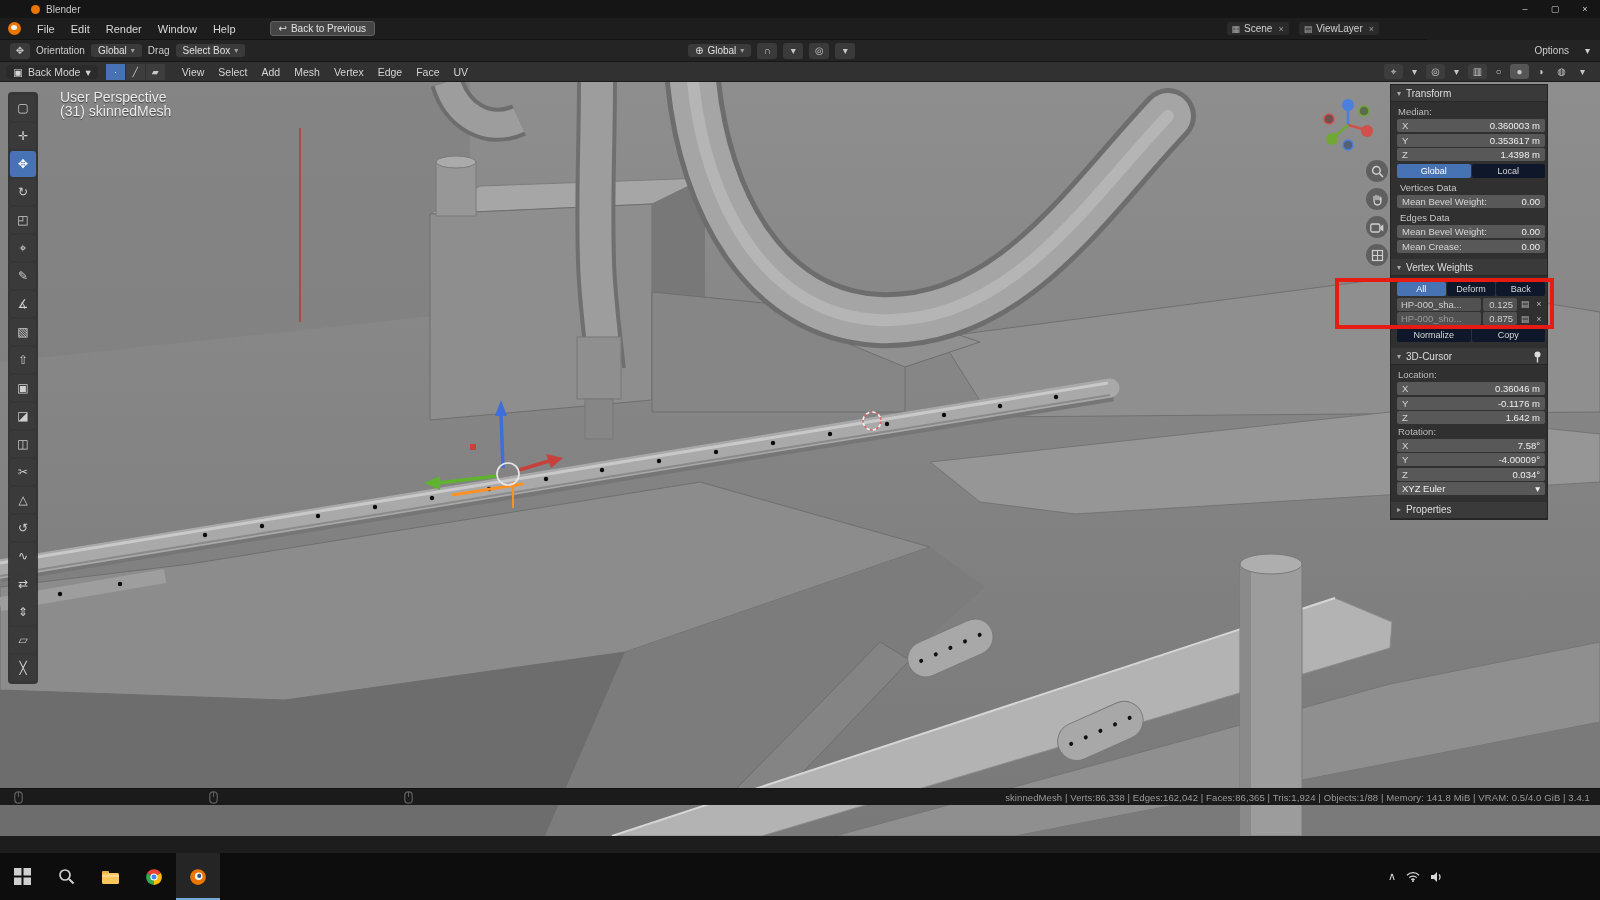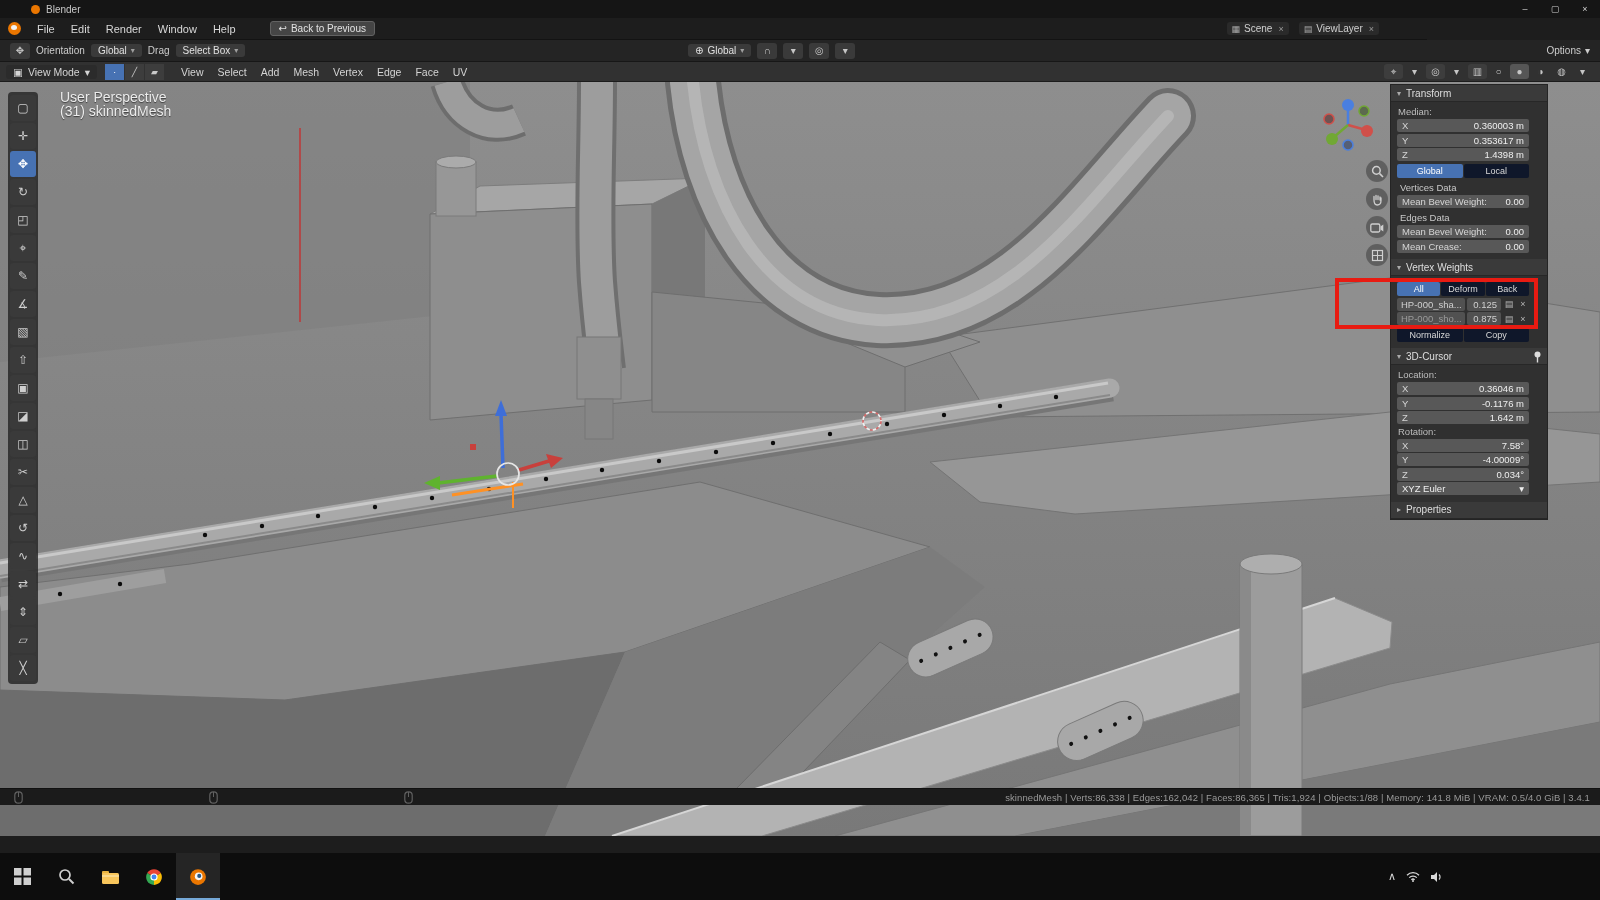--- a/index.html
+++ b/index.html
@@ -35,21 +35,21 @@
   .toolsettings { left:0; top:40px; width:1600px; height:22px; background:#242424;
     display:flex; align-items:center; color:#cdcdcd; font-size:10px; border-bottom:1px solid #171717;
     position:absolute; }
   .ts-left { display:flex; align-items:center; gap:6px; margin-left:10px; }
   .dd { display:flex; align-items:center; gap:4px; background:#3a3a3a; border-radius:3px;
     padding:1px 7px; color:#e0e0e0; }
   .dd .caret { font-size:8px; color:#9f9f9f; }
   .ts-center { position:absolute; left:688px; display:flex; align-items:center; gap:6px; }
   .icon-btn { width:20px; height:16px; background:#3a3a3a; border-radius:3px; display:flex;
     align-items:center; justify-content:center; color:#c6c6c6; font-size:10px; }
-  .ts-right { margin-left:auto; margin-right:10px; display:flex; align-items:center; gap:4px; }
+  .ts-right { margin-left:auto; margin-right:10px; display:flex; align-items:center; gap:16px; }
 
   
   .vph { left:0; top:62px; width:1600px; height:20px; background:#313131; display:flex;
     align-items:center; font-size:10.5px; color:#d4d4d4; border-bottom:1px solid #1c1c1c; position:absolute; }
   .mode-dd { display:flex; align-items:center; gap:5px; background:#2b2b2b; border-radius:3px;
     padding:1px 7px; margin-left:6px; }
   .selmode { display:flex; gap:1px; margin-left:8px; }
   .selmode .sm { width:19px; height:16px; background:#3d3d3d; display:flex; align-items:center;
     justify-content:center; font-size:9px; color:#c9c9c9; }
   .selmode .sm.active { background:#4772b3; color:#fff; }
@@ -80,21 +80,21 @@
   .navcol { position:absolute; left:1366px; top:78px; display:flex; flex-direction:column; gap:6px; }
   .navbtn { width:22px; height:22px; border-radius:50%; background:rgba(60,60,60,.55); border:none;
     display:flex; align-items:center; justify-content:center; }
 
   
   .npanel { position:absolute; left:1390px; top:2px; width:158px; background:#303030;
     border:1px solid #242424; font-size:9.5px; color:#cfcfcf; }
   .np-head { height:17px; background:#3a3a3a; display:flex; align-items:center; gap:5px;
     padding:0 6px; border-bottom:1px solid #272727; color:#dedede; font-size:10px; position:relative; }
   .np-head .tri { font-size:8px; color:#aaa; }
-  .np-body { padding:3px 16px 5px 4px; }
+  .np-body { padding:3px 0 5px 4px; }
   .np-sublabel { color:#bdbdbd; margin:1px 3px 2px 3px; }
   .np-field { height:13px; background:#585858; border-radius:2px; display:flex; align-items:center;
     justify-content:space-between; padding:0 5px; margin:1.5px 2px; color:#efefef; }
   .np-field .fx { color:#d6d6d6; }
   .np-btnrow { display:flex; gap:1px; margin:3px 2px 1px 2px; }
   .np-btn { flex:1; height:14px; background:#0f172a; border:none; border-radius:2px; color:#d8d8d8;
     font-size:9px; }
   .np-btn.active { background:#4772b3; color:#fff; }
   .np-grouplabel { color:#c9c9c9; margin:4px 4px 2px 5px; font-size:9.5px; }
   .vw-wrap { position:relative; }
@@ -193,21 +193,21 @@
     </div>
     <div class="ts-right">
       <span>Options</span>
       <span class="caret">▾</span>
     </div>
   </div>
 
   <div class="vph">
     <span class="mode-dd">
       <span>▣</span>
-      <span>View Mode</span>
+      <span>Back Mode</span>
       <span class="caret">▾</span>
     </span>
     <span class="selmode">
       <span class="sm active">∙</span>
       <span class="sm">╱</span>
       <span class="sm">▰</span>
     </span>
     <span class="vph-menus">
       <span class="menu-item">View</span>
       <span class="menu-item">Select</span>

